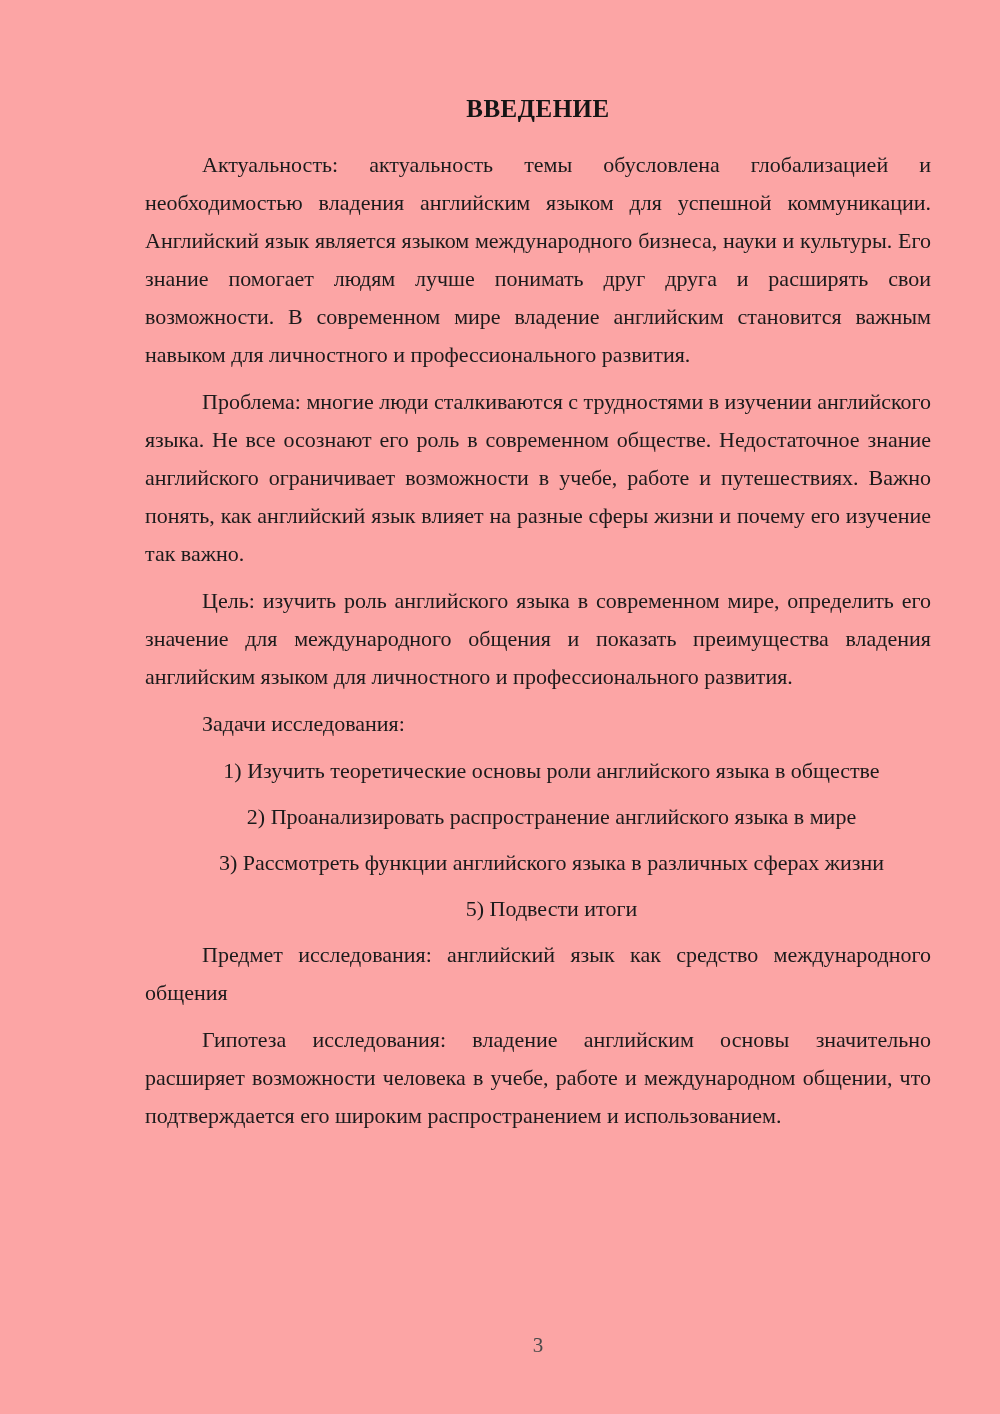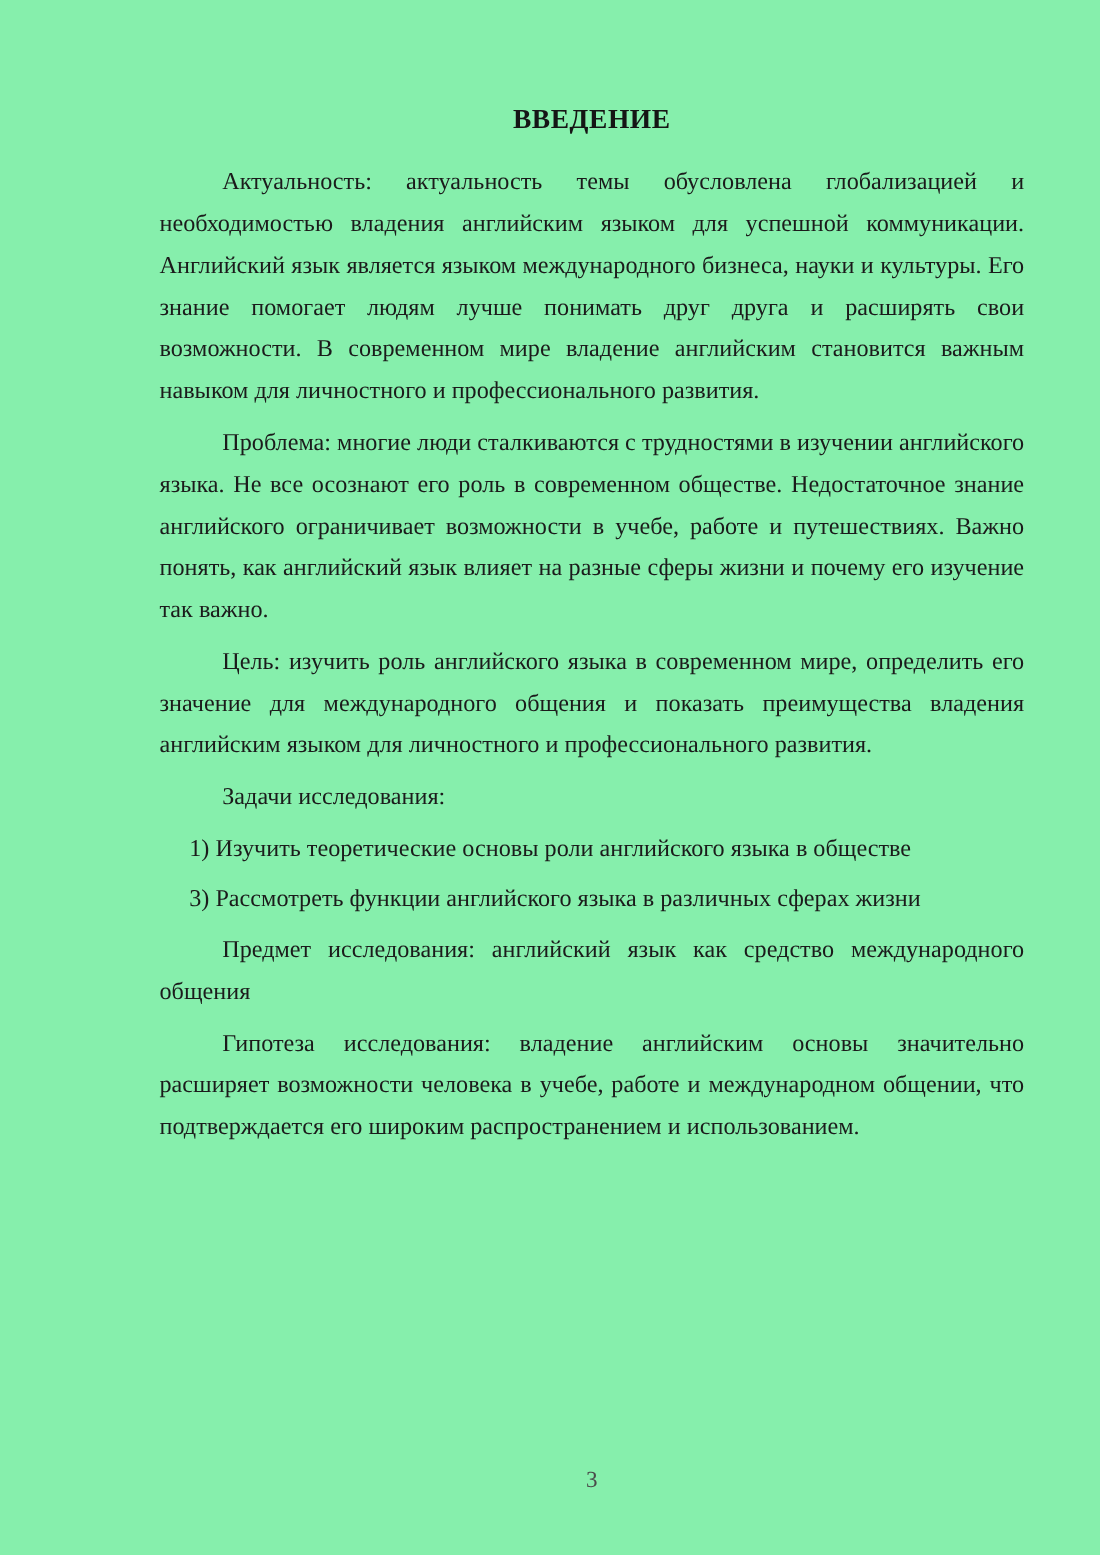--- a/index.html
+++ b/index.html
@@ -4,21 +4,21 @@
 <style>
   html, body {
     margin: 0;
     padding: 0;
     background: #ffffff;
   }
   .page {
     position: relative;
     width: 1000px;
     height: 1414px;
-    background: #86efac;
+    background: #fca5a5;
     overflow: hidden;
     font-family: "Liberation Serif", "DejaVu Serif", serif;
     color: #1b1b1b;
   }
   .content {
     position: absolute;
     top: 94px;
     left: 145px;
     width: 786px;
   }
@@ -38,21 +38,21 @@
     text-align: justify;
     text-indent: 57px;
   }
   .tasks {
     margin: 0 0 0 27px;
   }
   .task-item {
     margin: 0 0 8px 0;
     font-size: 22px;
     line-height: 38px;
-    text-align: left;
+    text-align: center;
     text-indent: 0;
   }
   .page-number {
     position: absolute;
     top: 1330px;
     left: 145px;
     width: 786px;
     text-align: center;
     font-size: 21px;
     line-height: 30px;
@@ -70,21 +70,23 @@
     <p class="para">Актуальность: актуальность темы обусловлена глобализацией и необходимостью владения английским языком для успешной коммуникации. Английский язык является языком международного бизнеса, науки и культуры. Его знание помогает людям лучше понимать друг друга и расширять свои возможности. В современном мире владение английским становится важным навыком для личностного и профессионального развития.</p>
 
     <p class="para">Проблема: многие люди сталкиваются с трудностями в изучении английского языка. Не все осознают его роль в современном обществе. Недостаточное знание английского ограничивает возможности в учебе, работе и путешествиях. Важно понять, как английский язык влияет на разные сферы жизни и почему его изучение так важно.</p>
 
     <p class="para">Цель: изучить роль английского языка в современном мире, определить его значение для международного общения и показать преимущества владения английским языком для личностного и профессионального развития.</p>
 
     <p class="para">Задачи исследования:</p>
 
     <div class="tasks">
       <div class="task-item">1) Изучить теоретические основы роли английского языка в обществе</div>
+      <div class="task-item">2) Проанализировать распространение английского языка в мире</div>
       <div class="task-item">3) Рассмотреть функции английского языка в различных сферах жизни</div>
+      <div class="task-item">5) Подвести итоги</div>
     </div>
 
 
     <p class="para">Предмет исследования: английский язык как средство международного общения</p>
 
     <p class="para">Гипотеза исследования: владение английским основы значительно расширяет возможности человека в учебе, работе и международном общении, что подтверждается его широким распространением и использованием.</p>
 
   </div>
 
   <div class="page-number">3</div>

